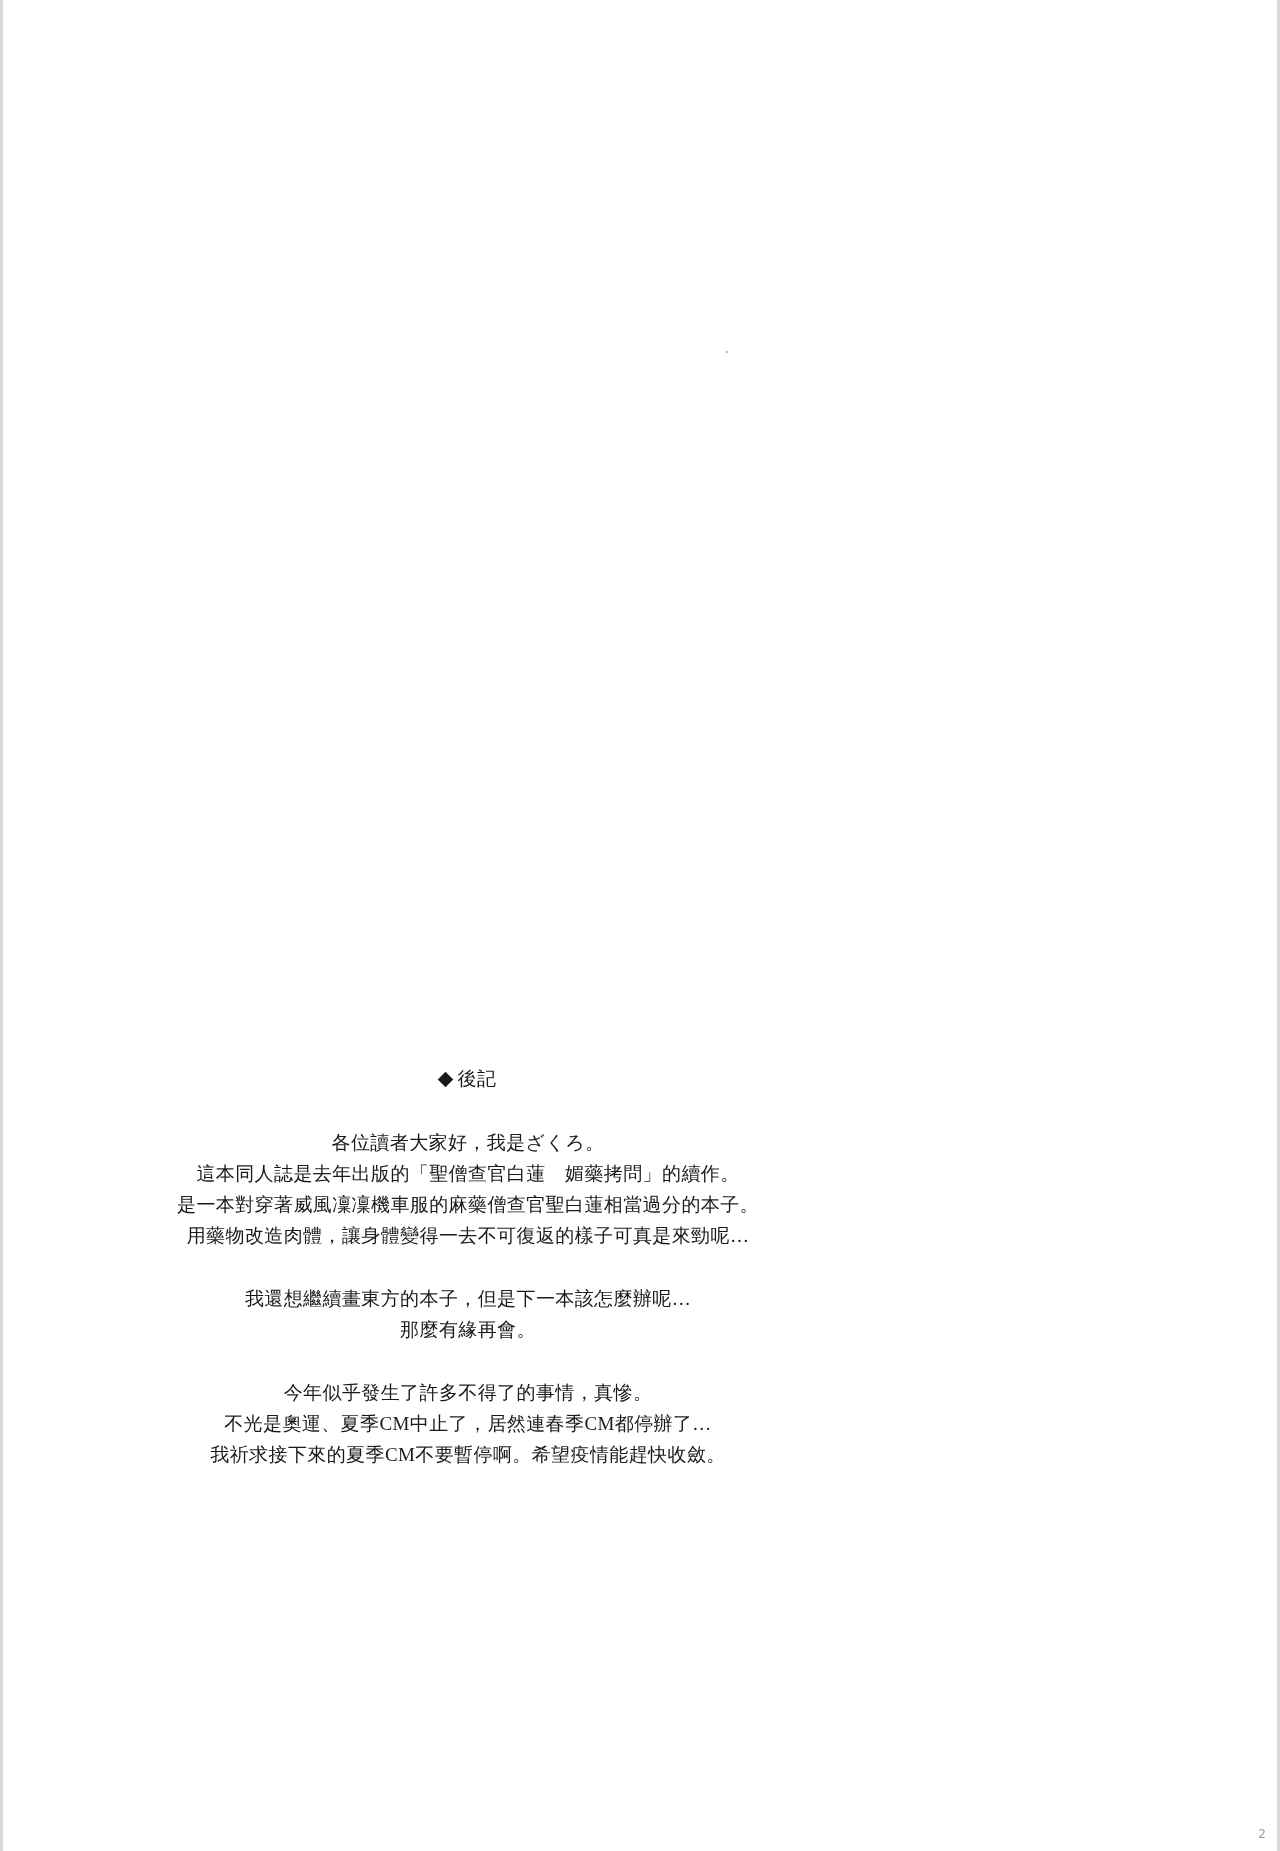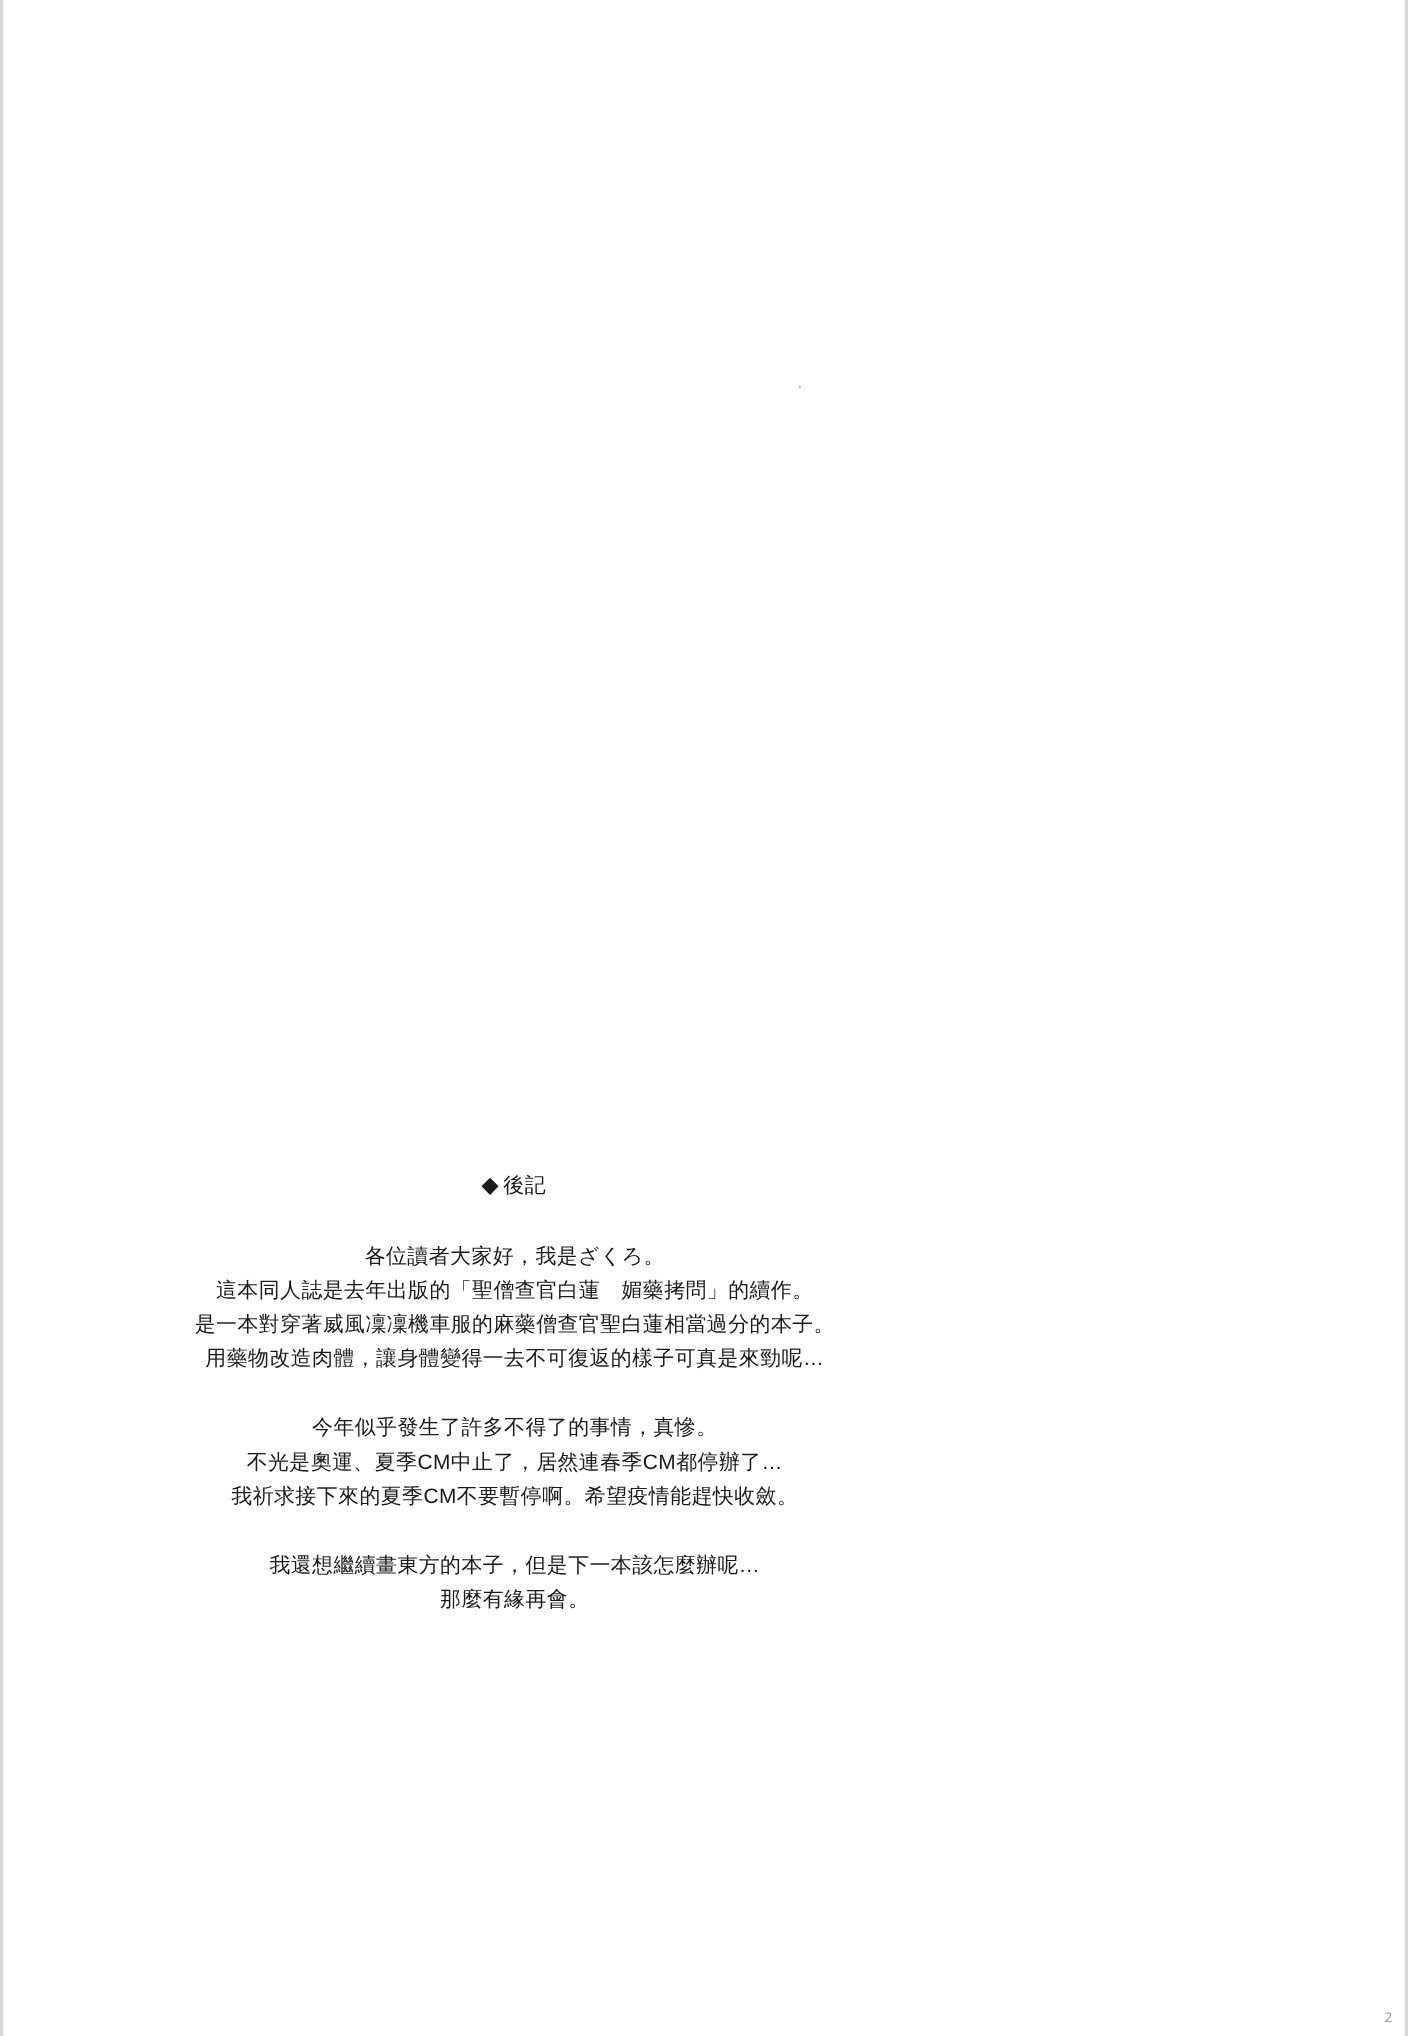--- a/index.html
+++ b/index.html
@@ -64,21 +64,21 @@
     display: inline-block;
     width: 11px;
     height: 11px;
     background: #1a1a1a;
     transform: rotate(45deg);
     margin-right: 7px;
     position: relative;
     top: 0px;
   }
   .para {
-    font-family: Liberation Sans, sans-serif;
+    font-family: Liberation Serif, serif;
     font-size: 19px;
     line-height: 31px;
     color: #1a1a1a;
     letter-spacing: 0.4px;
     margin: 0 0 32px 0;
     white-space: pre-wrap;
   }
   .para:last-child {
     margin-bottom: 0;
   }
@@ -110,23 +110,23 @@
   <div class="speck"></div>
 
   <div class="afterword">
 
     <div class="afterword-heading"><span class="diamond"></span><span>後記</span></div>
 
     <p class="para">各位讀者大家好，我是ざくろ。
 這本同人誌是去年出版的「聖僧查官白蓮　媚藥拷問」的續作。
 是一本對穿著威風凜凜機車服的麻藥僧查官聖白蓮相當過分的本子。
 用藥物改造肉體，讓身體變得一去不可復返的樣子可真是來勁呢…</p>
+    <p class="para">我還想繼續畫東方的本子，但是下一本該怎麼辦呢…
+那麼有緣再會。</p>
     <p class="para">今年似乎發生了許多不得了的事情，真慘。
 不光是奧運、夏季CM中止了，居然連春季CM都停辦了…
 我祈求接下來的夏季CM不要暫停啊。希望疫情能趕快收斂。</p>
-    <p class="para">我還想繼續畫東方的本子，但是下一本該怎麼辦呢…
-那麼有緣再會。</p>
 
   </div>
 
   <div class="page-number">2</div>
 
 </div>
 
 </body></html>

